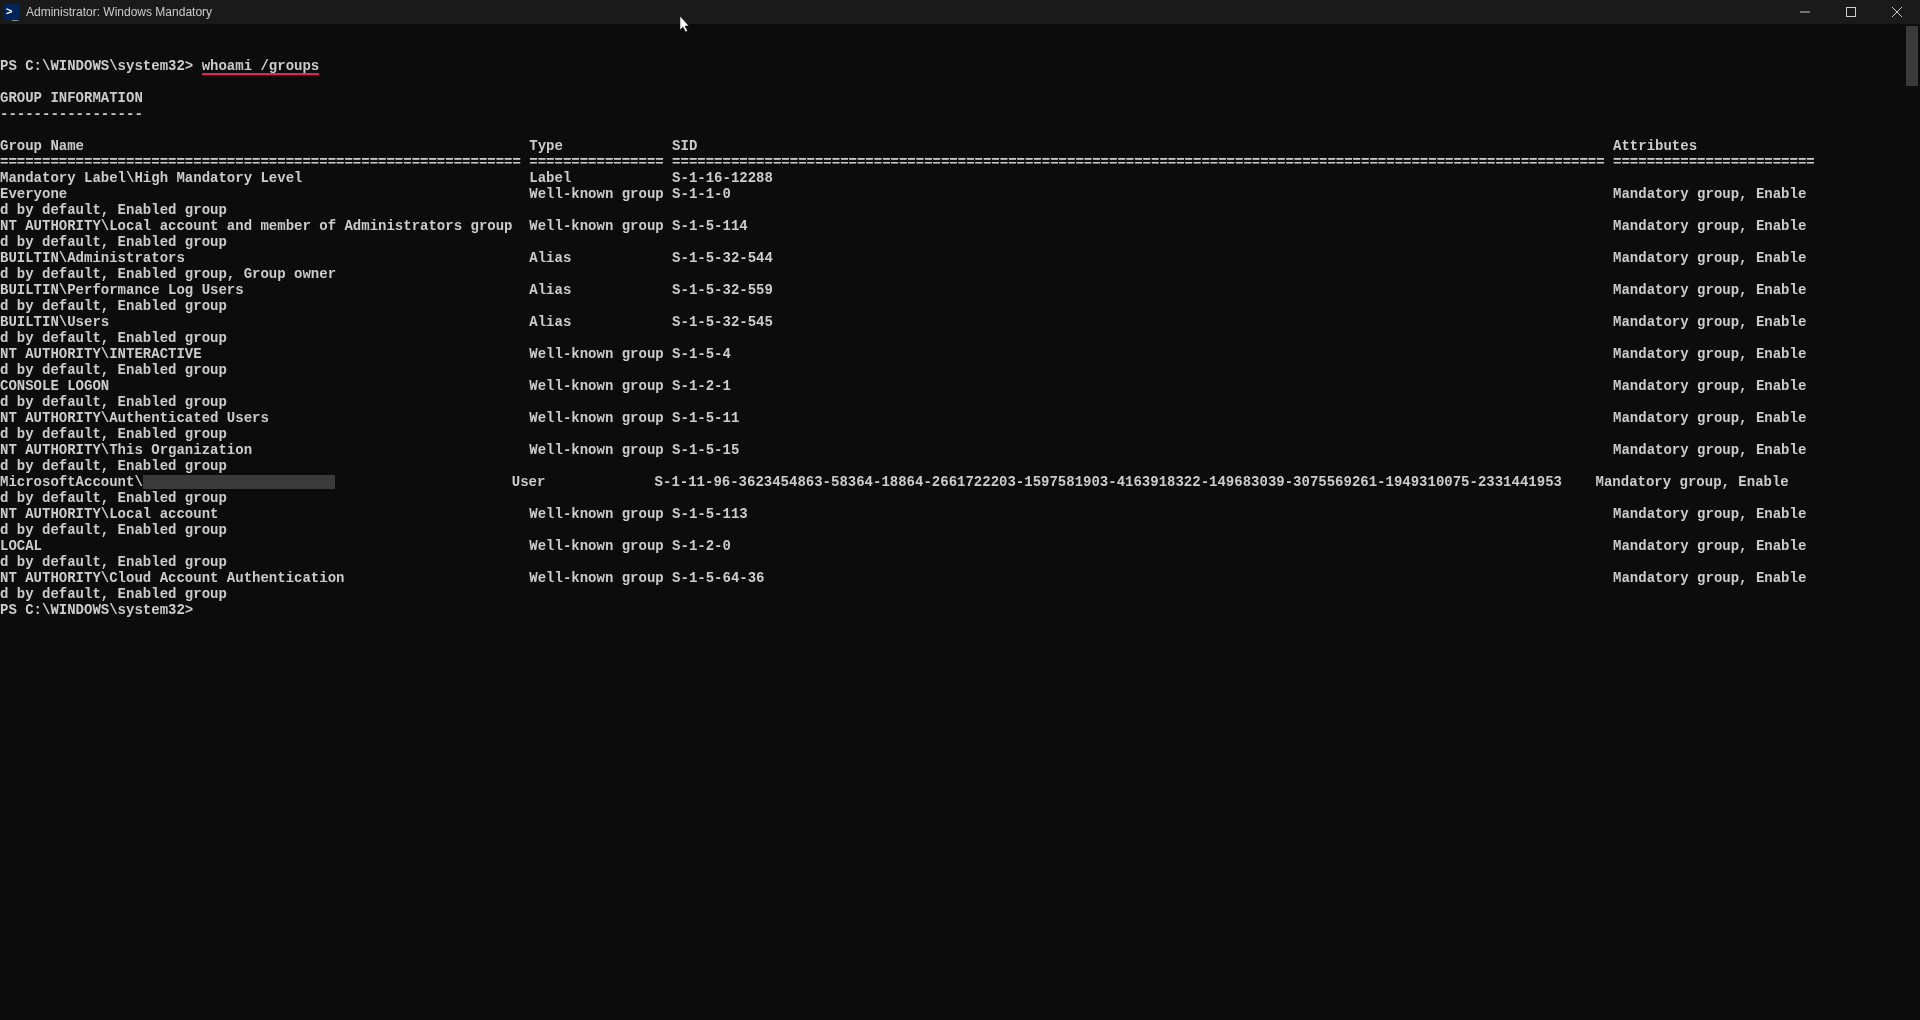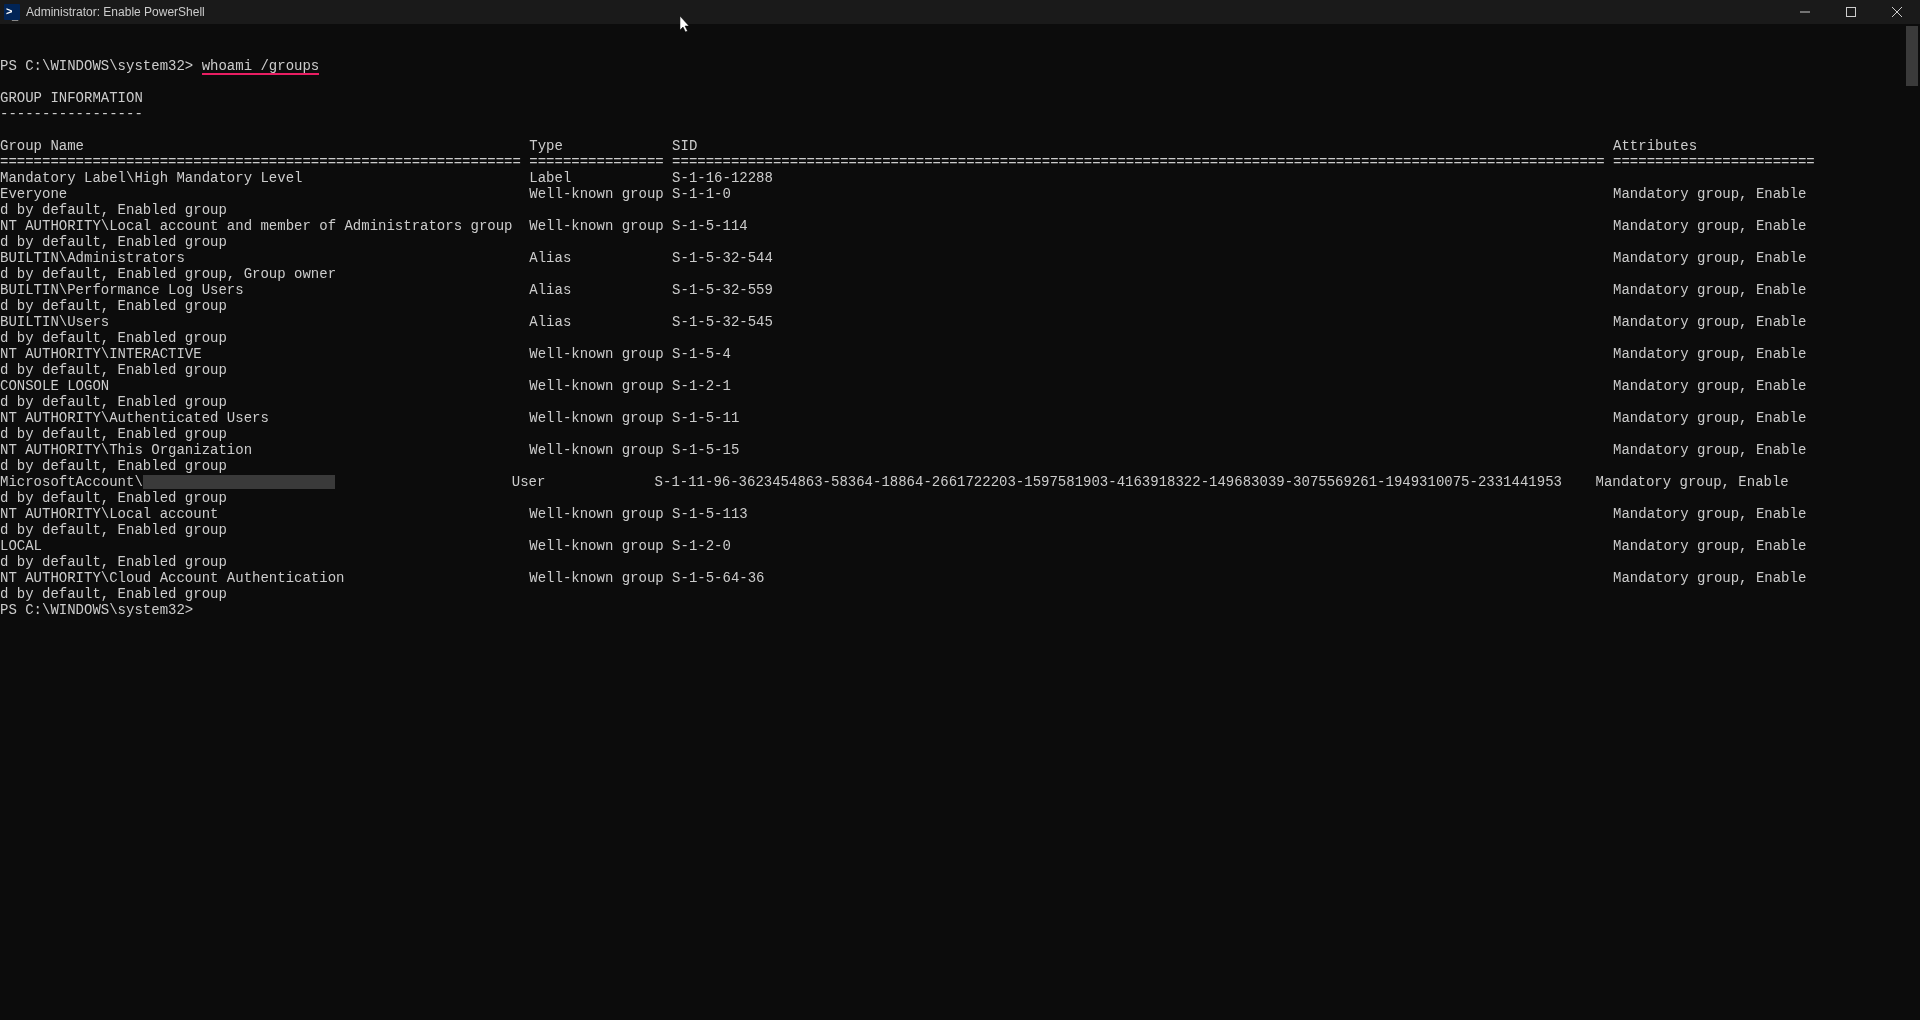--- a/index.html
+++ b/index.html
@@ -80,21 +80,21 @@
     margin-bottom: -2px;
   }
 
   .redacted {
     display: inline-block;
     background: #3a3a3a;
     height: 14px;
     vertical-align: middle;
   }
 
-  .wrap-line { white-space: pre; }
+  .wrap-line { white-space: pre; font-weight: bold; }
 
   .scrollbar-track {
     position: absolute;
     right: 0;
     top: 0;
     width: 16px;
     height: 100%;
     background: #0c0c0c;
   }
   .scrollbar-thumb {
@@ -105,21 +105,21 @@
     height: 60px;
     background: #3a3a3a;
   }
 </style>
 </head>
 <body>
 
 <div class="titlebar">
   <div class="titlebar-left">
     <span class="ps-icon"></span>
-    <span>Administrator: Enable PowerShell</span>
+    <span>Administrator: Windows Mandatory</span>
   </div>
   <div class="win-controls">
     <div class="win-btn">
       <svg viewBox="0 0 10 10">
           <line x1="0" y1="5" x2="10" y2="5"></line>
         </svg>
     </div>
     <div class="win-btn">
       <svg viewBox="0 0 10 10">
           <rect x="0.5" y="0.5" width="9" height="9"></rect>

